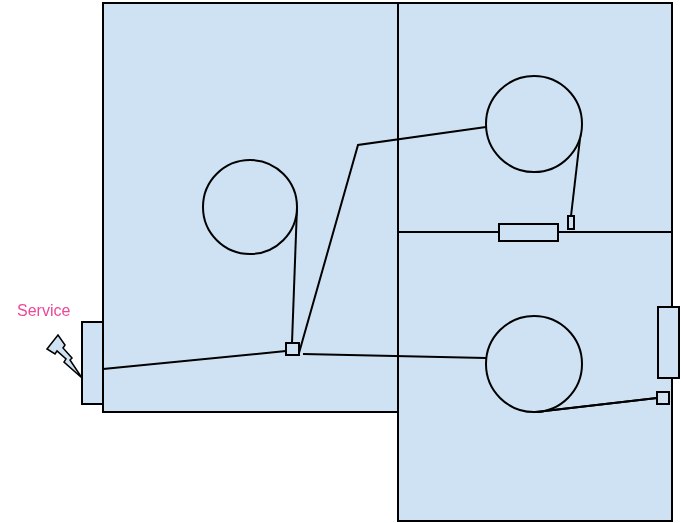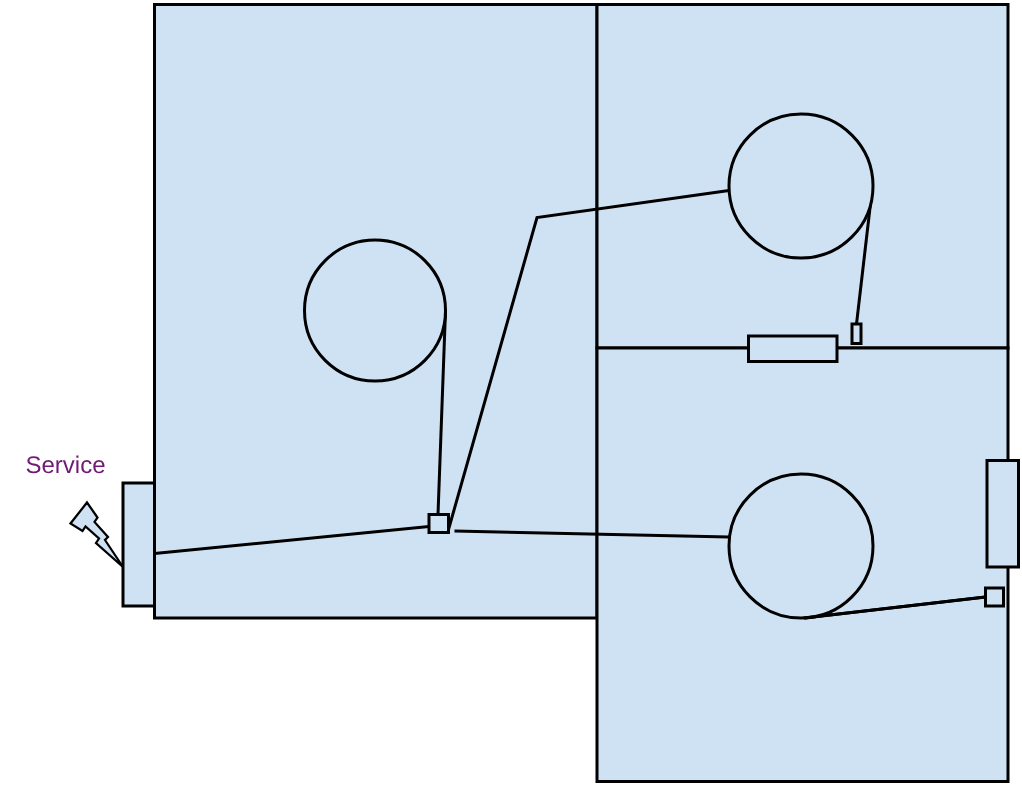--- a/index.html
+++ b/index.html
@@ -1,18 +1,18 @@
 <!DOCTYPE html>
 <html><head>
   <meta charset="utf-8">
   <style>
     html, body { margin: 0; padding: 0; background: #ffffff; }
     body { width: 681px; height: 523px; position: relative; overflow: hidden; font-family: "Liberation Sans", sans-serif; }
     svg { position: absolute; left: 0; top: 0; }
-    .label { position: absolute; font-size: 16px; color: #701a75; font-family: "Liberation Sans", sans-serif; padding-left: 16px; }
+    .label { position: absolute; font-size: 16px; color: #ec4899; font-family: "Liberation Sans", sans-serif; padding-left: 16px; }
   </style>
 </head>
 <body>
 
 <svg width="681" height="523" viewBox="0 0 681 523">
 
   <rect x="103" y="3" width="295" height="409" fill="#cfe2f3" stroke="#000" stroke-width="2"></rect>
   <rect x="398" y="3" width="274" height="229" fill="#cfe2f3" stroke="#000" stroke-width="2"></rect>
   <rect x="398" y="232" width="274" height="289" fill="#cfe2f3" stroke="#000" stroke-width="2"></rect>
 

